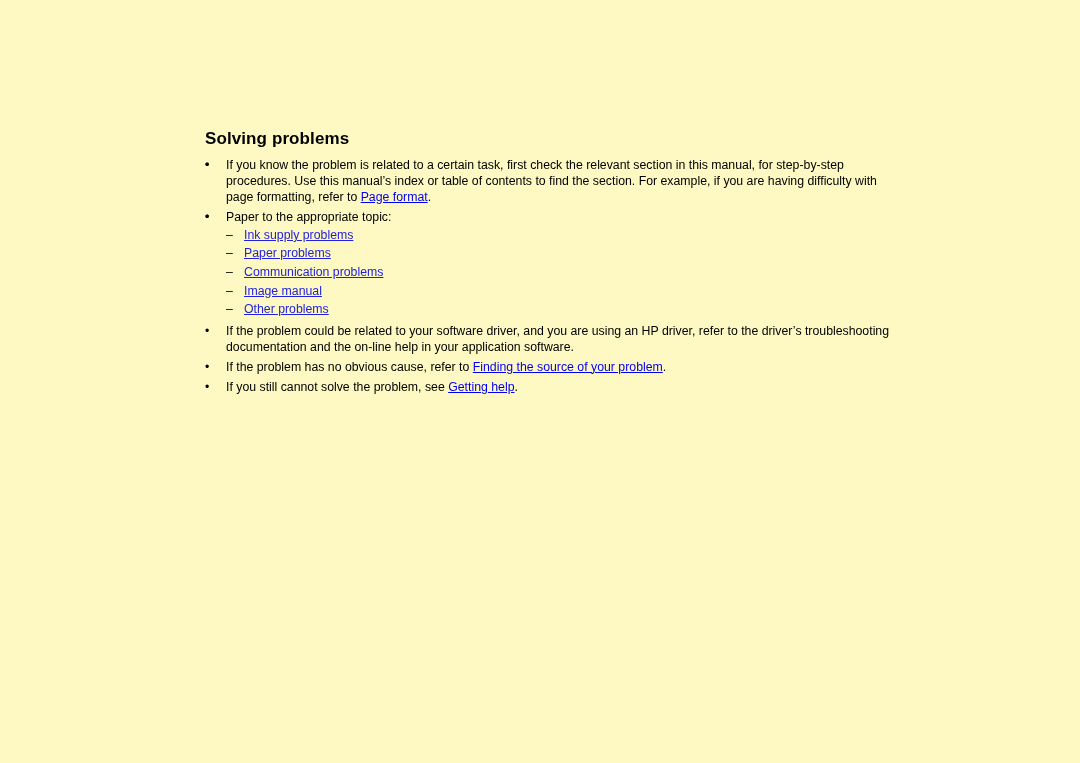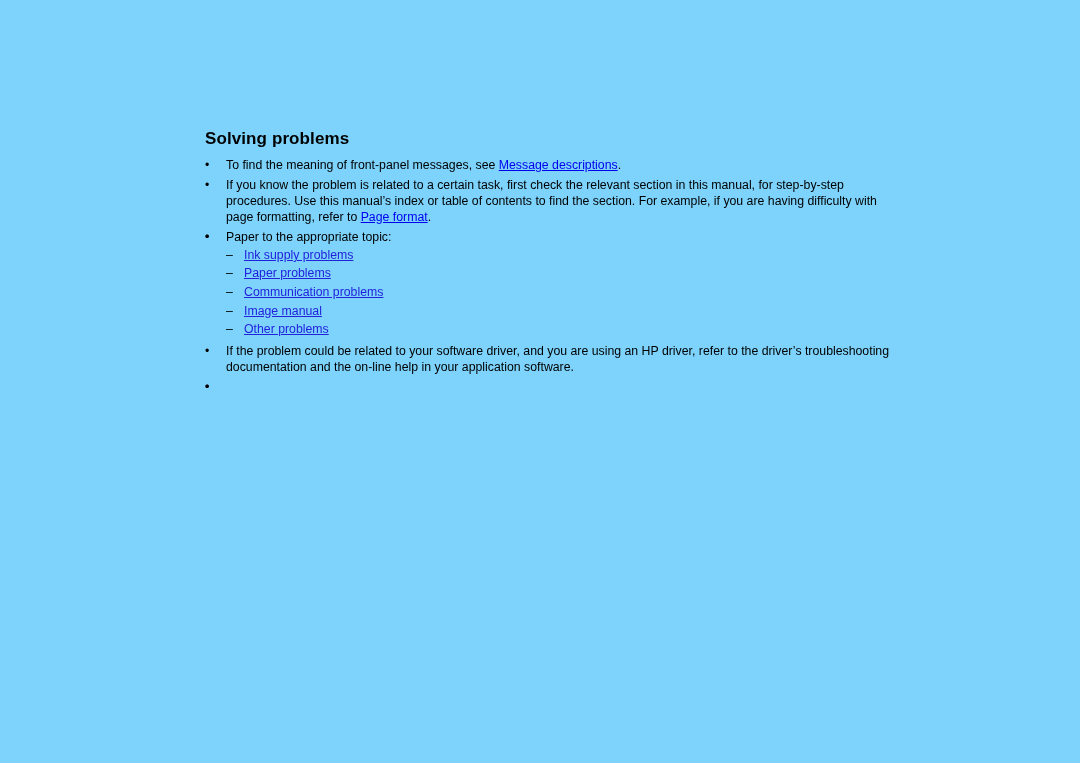--- a/index.html
+++ b/index.html
@@ -15,21 +15,21 @@
     color: #000000;
     -webkit-font-smoothing: antialiased;
   }
 
   #doc-page {
     position: absolute;
     left: 0;
     top: 0;
     width: 1080px;
     height: 763px;
-    background: #7dd3fc;
+    background: #fef9c3;
     overflow: hidden;
   }
 
   #content {
     position: absolute;
     left: 205px;
     top: 129px;
     width: 690px;
   }
 
@@ -113,21 +113,20 @@
 
 <div id="doc-page">
   <div id="content">
 
     <h1 class="page-heading">Solving problems</h1>
 
     <ul class="bullet-list">
 
       <li class="bullet-item">
         <span class="bullet-marker">•</span>
-        <span class="bullet-body"><span>To find the meaning of front-panel messages, see </span><a class="doclink" href="#">Message descriptions</a><span>.</span></span>
       </li>
 
       <li class="bullet-item">
         <span class="bullet-marker">•</span>
         <span class="bullet-body"><span>If you know the problem is related to a certain task, first check the relevant section in this manual, for step-by-step procedures. Use this manual’s index or table of contents to find the section. For example, if you are having difficulty with page formatting, refer to </span><a class="doclink" href="#">Page format</a><span>.</span></span>
       </li>
 
       <li class="bullet-item">
         <span class="bullet-marker">•</span>
       </li>
@@ -160,21 +159,23 @@
         </ul>
       </li>
 
       <li class="bullet-item" style="margin-top:5px;">
         <span class="bullet-marker">•</span>
         <span class="bullet-body">If the problem could be related to your software driver, and you are using an HP driver, refer to the driver’s troubleshooting documentation and the on-line help in your application software.</span>
       </li>
 
       <li class="bullet-item">
         <span class="bullet-marker">•</span>
+        <span class="bullet-body"><span>If the problem has no obvious cause, refer to </span><a class="doclink" href="#">Finding the source of your problem</a><span>.</span></span>
       </li>
 
       <li class="bullet-item">
         <span class="bullet-marker">•</span>
+        <span class="bullet-body"><span>If you still cannot solve the problem, see </span><a class="doclink" href="#">Getting help</a><span>.</span></span>
       </li>
 
     </ul>
   </div>
 </div>
 
 </body></html>

